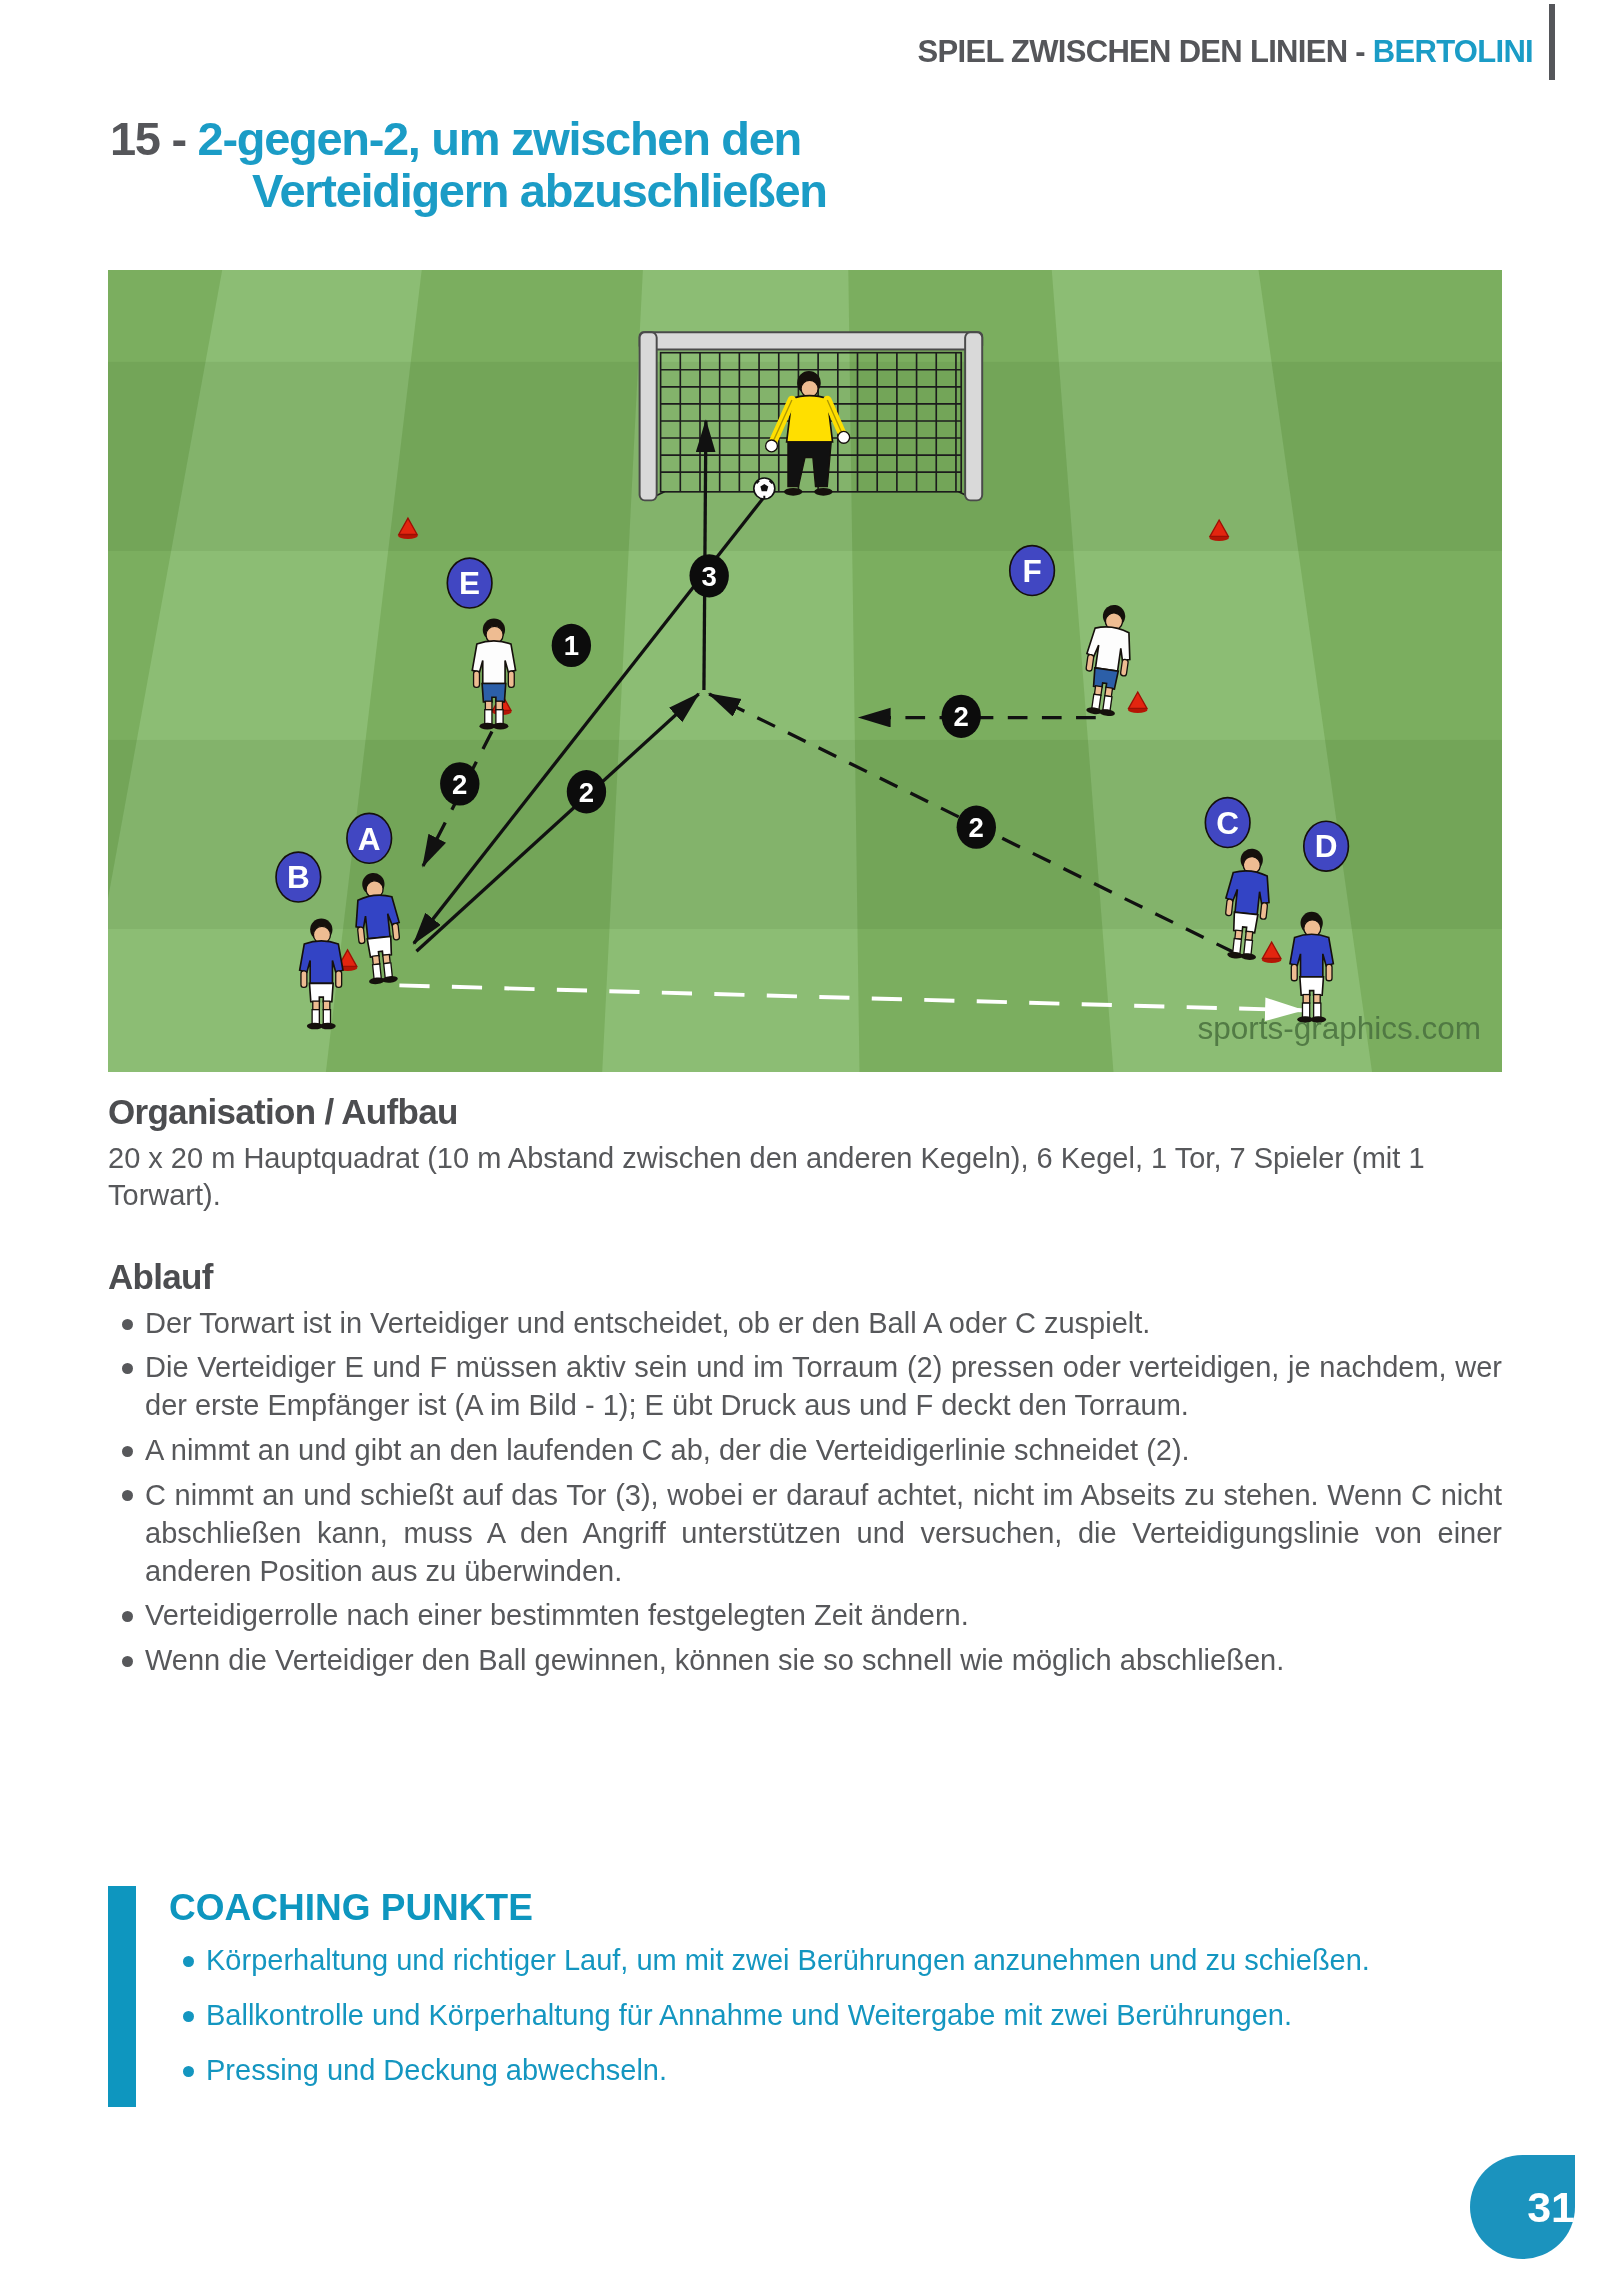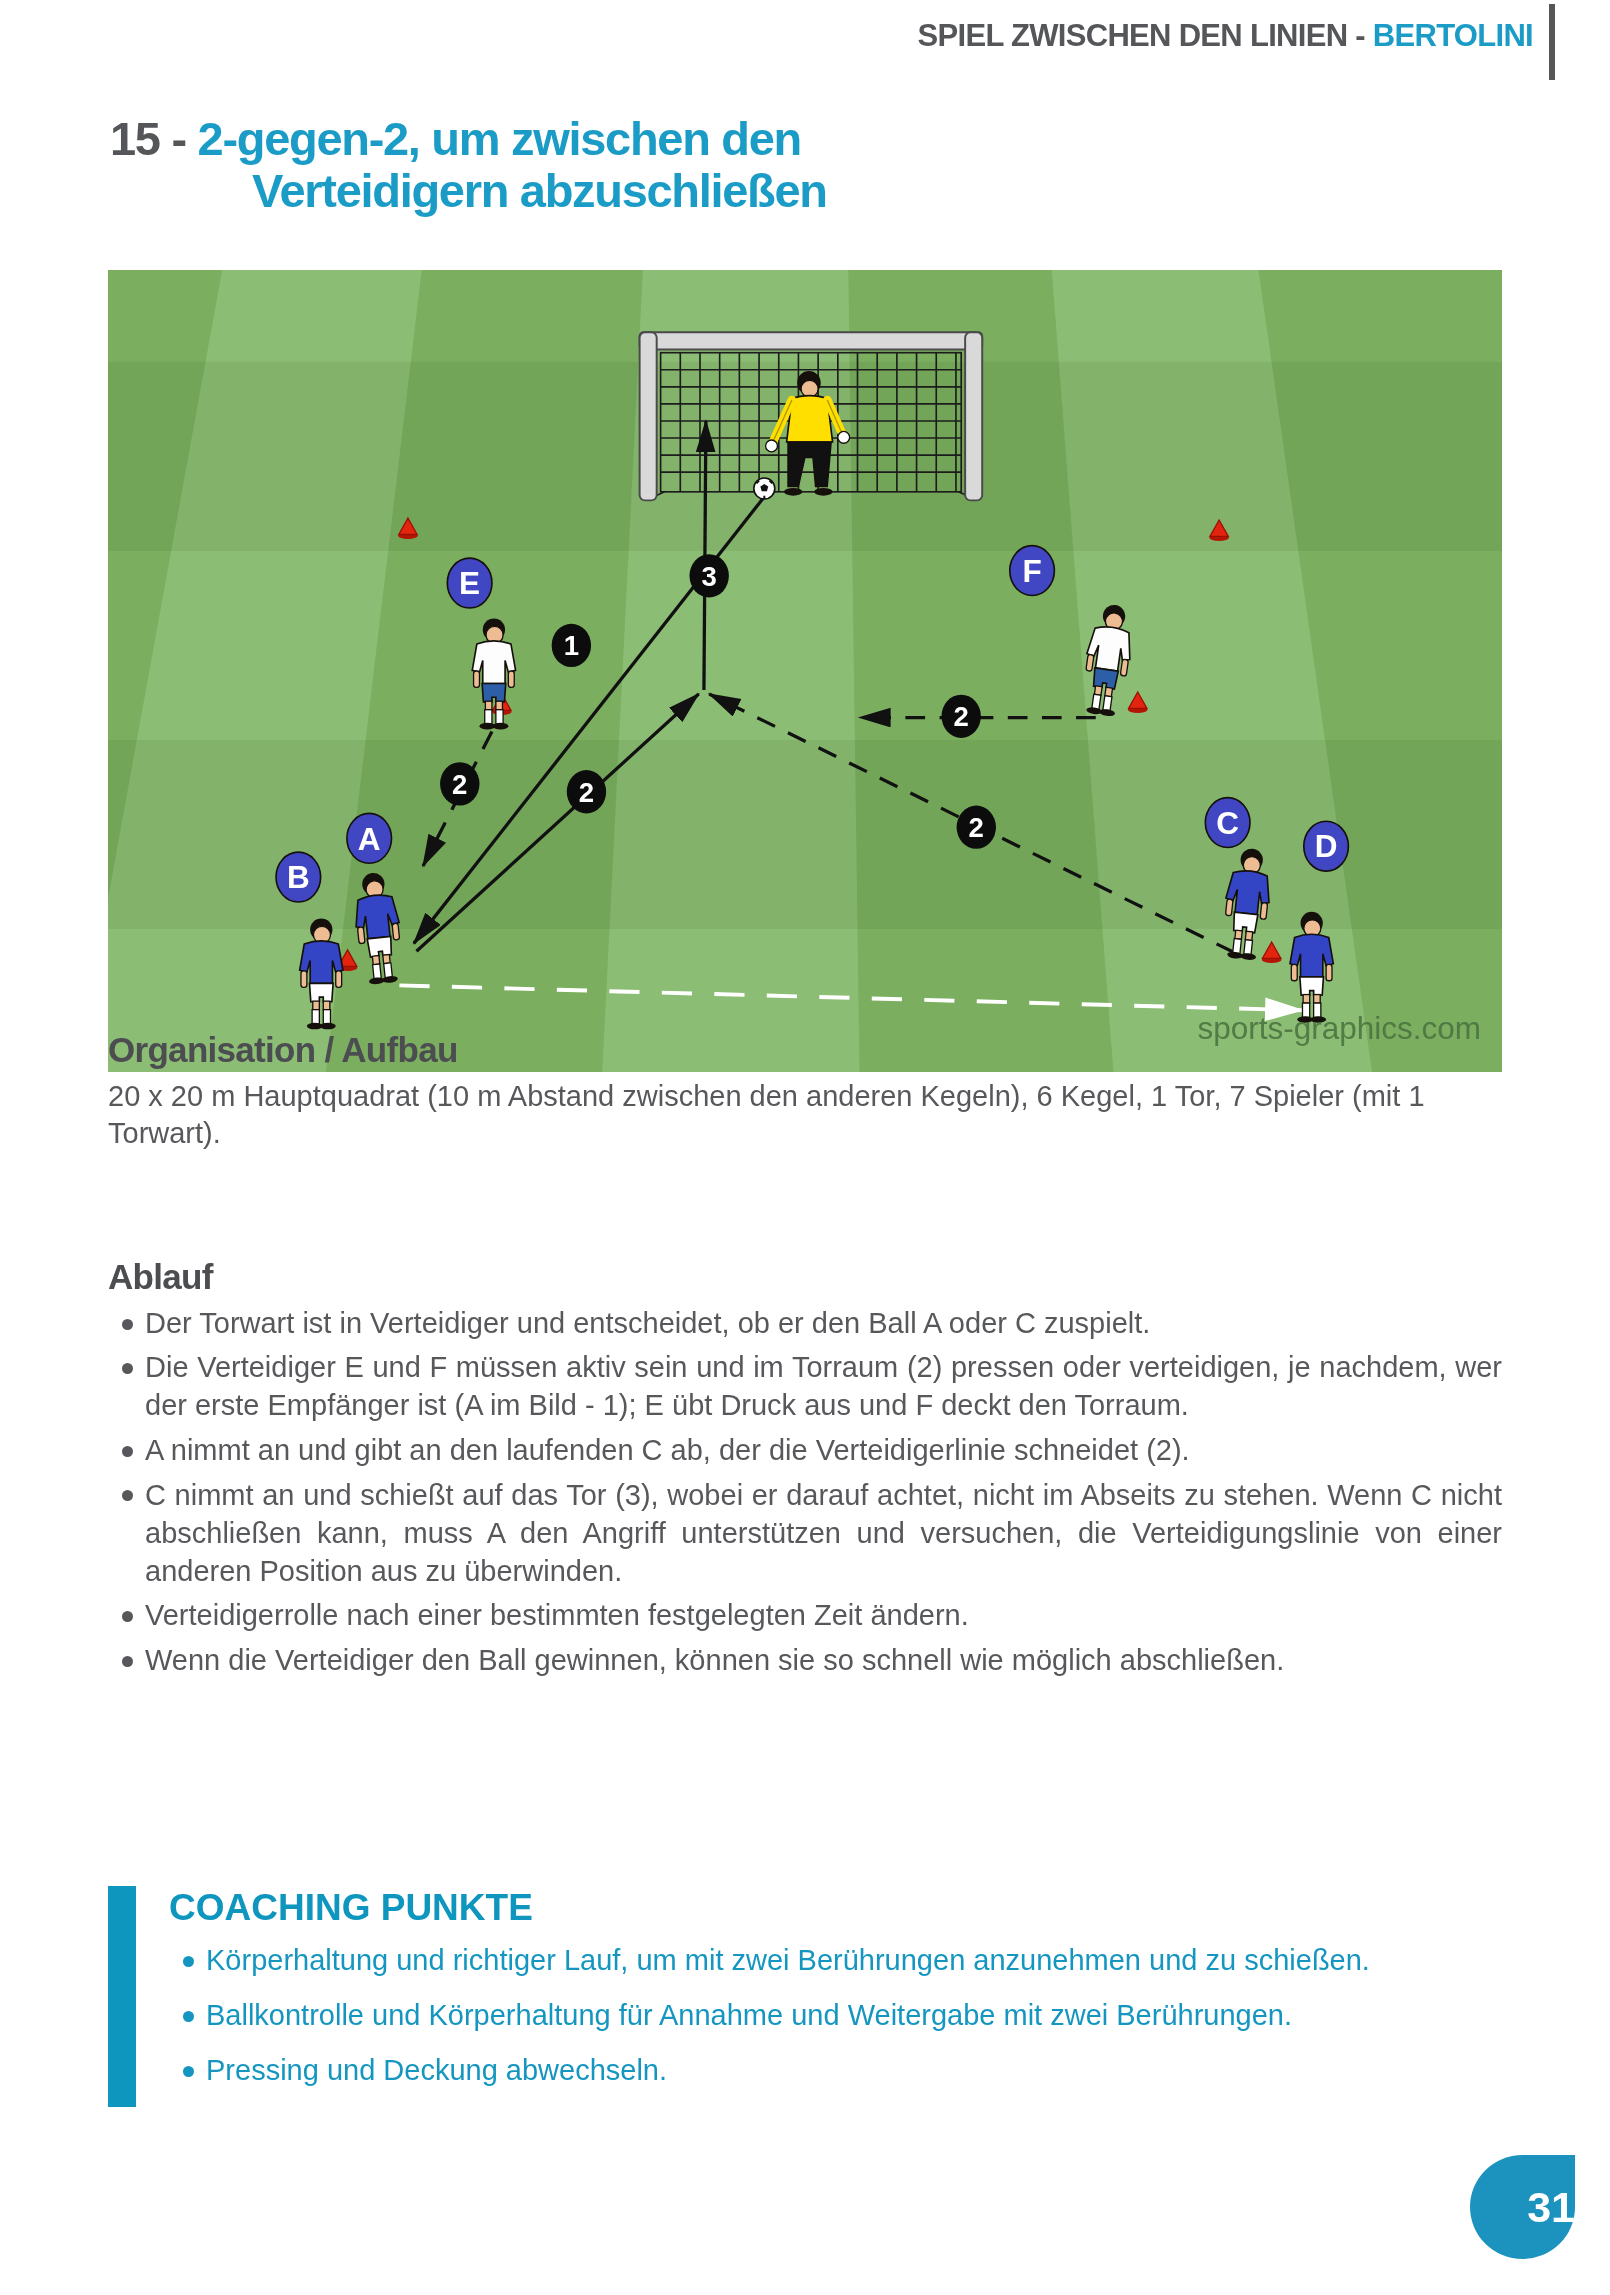--- a/index.html
+++ b/index.html
@@ -1,38 +1,38 @@
 <!DOCTYPE html>
 <html style="font-size:10.5px"><head>
 <meta charset="utf-8">
 <style>
   html,body{margin:0;padding:0;background:#e8e8e8;}
   .page{position:relative;width:1610px;height:2295px;background:#ffffff;
         font-family:"Liberation Sans",sans-serif;overflow:hidden;margin:0 auto;}
 
   
-  .header-title{position:absolute;top:18px;right:77px;font-size:31px;font-weight:bold;
+  .header-title{position:absolute;top:34px;right:77px;font-size:31px;font-weight:bold;
                 color:#55565a;letter-spacing:-0.7px;white-space:nowrap;}
   .header-title .accent{color:#1b9cc6;}
   .header-bar{position:absolute;top:3.9px;right:55px;width:5.9px;height:76px;background:#55565a;}
 
   
   .title{position:absolute;left:110px;top:113px;font-size:47px;font-weight:bold;
          line-height:1.1;letter-spacing:-1.3px;color:#1b9cc6;}
   .title .num{color:#55565a;}
   .title .line2{padding-left:142px;}
 
   
   .pitch{position:absolute;left:108px;top:270px;width:1394px;height:802px;}
 
   
   .section{position:absolute;left:108px;width:1394px;color:#57585b;}
   .section h2{font-size:35px;color:#4c4d50;margin:0 0 7.9px 0;font-weight:bold;letter-spacing:-0.7px;}
   .section p{font-size:29px;line-height:1.29;margin:0;}
-  .org{top:1030px;}
+  .org{top:1092px;}
   .ablauf{top:1257px;}
   ul.bullets{list-style:none;margin:3.9px 0 0 0;padding:0;}
   ul.bullets li{position:relative;padding-left:37px;font-size:29px;line-height:1.31;
                 color:#57585b;text-align:justify;margin-bottom:6.6px;}
   ul.bullets li::before{content:"";position:absolute;left:14.4px;top:13.8px;width:11px;height:11px;
                 border-radius:50%;background:#57585b;}
 
   
   .coaching{top:1886px;border-left:28px solid #0e96bf;padding-left:33px;box-sizing:border-box;}
   .coaching h2{color:#0e96bf;font-size:37px;margin:1.3px 0 13px 0;letter-spacing:0;}

